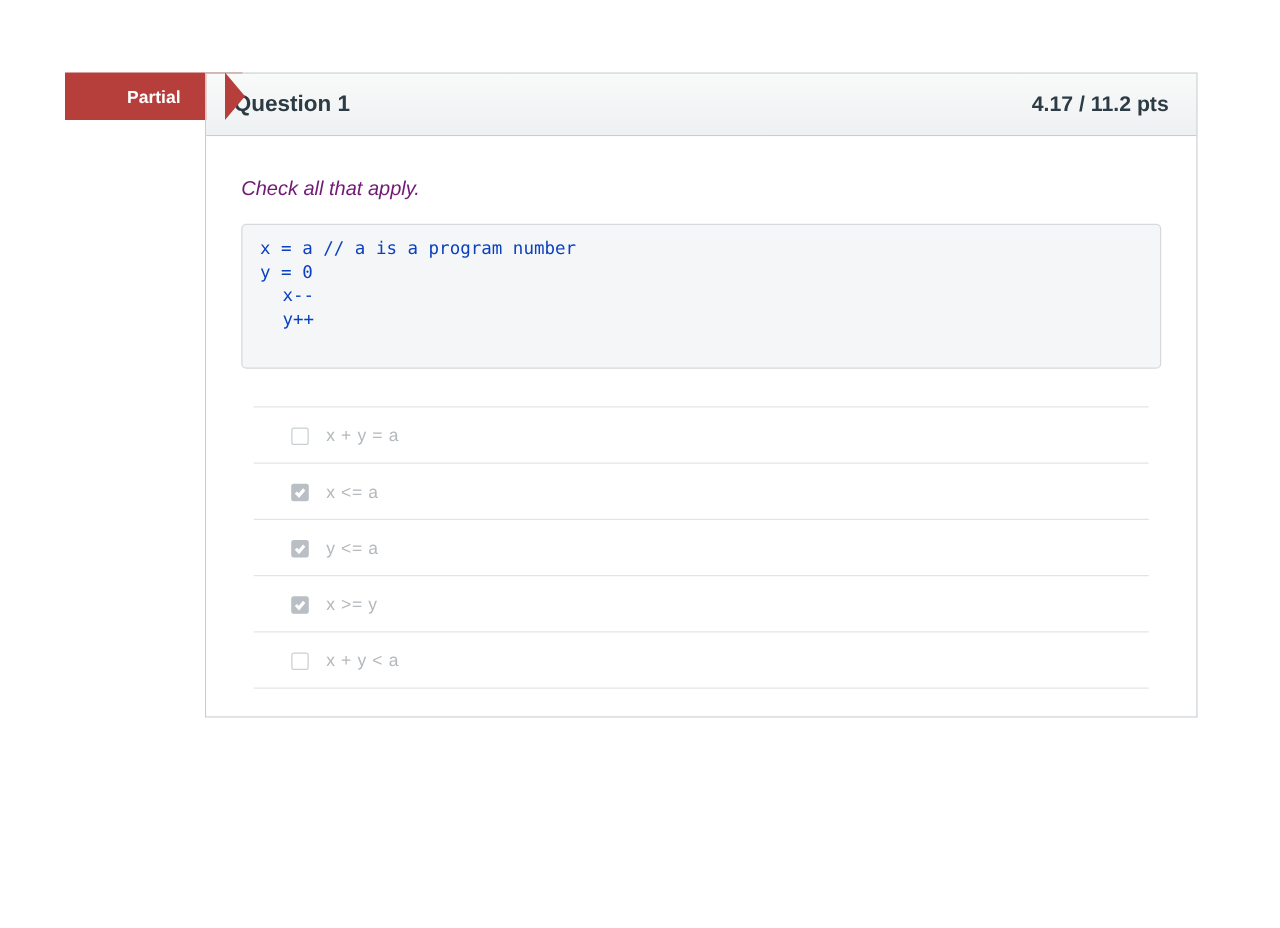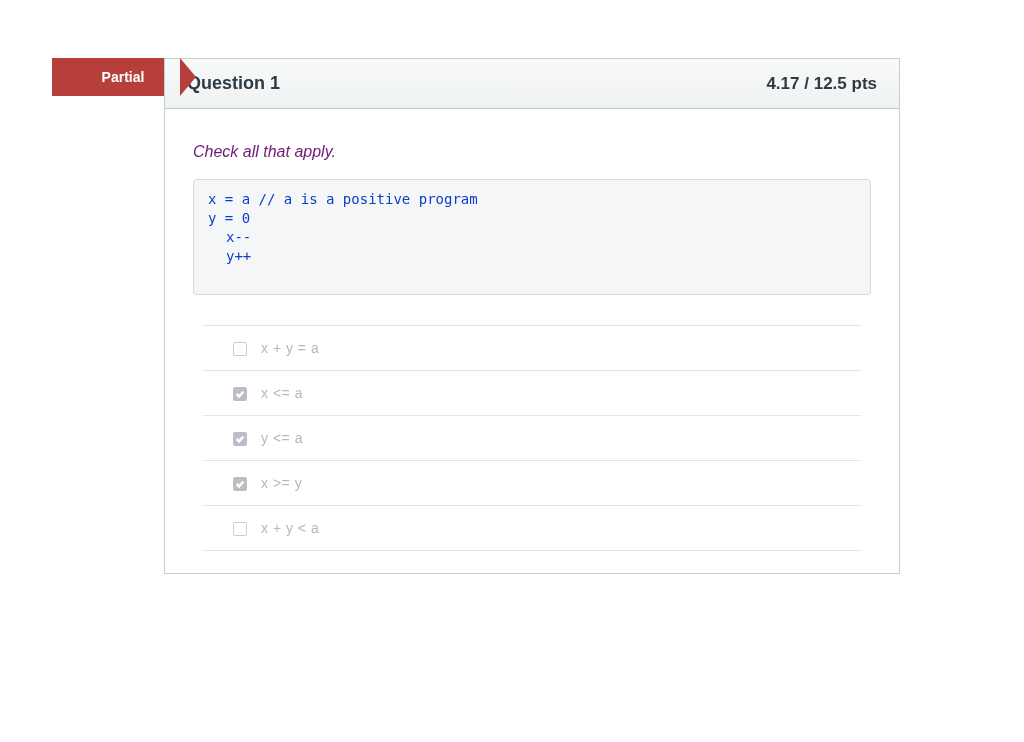--- a/index.html
+++ b/index.html
@@ -11,21 +11,21 @@
       font-family: "Helvetica Neue", Helvetica, Arial, sans-serif;
       background: #ffffff;
       width: 1024px;
       height: 742px;
       position: relative;
     }
     .question-wrapper {
       position: absolute;
       left: 164px;
       top: 58px;
-      width: 736px;
+      width: 794px;
       border: 1px solid #c7cdd1;
     }
     .badge {
       position: absolute;
       left: 52px;
       top: 58px;
       width: 142px;
       height: 38px;
       background: #b73f3b;
       color: #ffffff;
@@ -149,32 +149,32 @@
 </div>
 <div class="badge-arrow"></div>
 
 <div class="question-wrapper">
 
   <div class="question-header">
     <div class="question-title">Question 1</div>
     <div class="question-points">
       <span>4.17</span>
       <span> / </span>
-      <span>12.5</span>
+      <span>11.2</span>
       <span> </span>
       <span>pts</span>
     </div>
   </div>
 
   <div class="question-body">
 
     <p class="instructions">Check all that apply.</p>
 
 
-    <div class="codeblock" id="codeblock"><span class="code-line">x = a // a is a positive program</span><span class="code-line">y = 0</span><span class="code-line code-indent">x--</span><span class="code-line code-indent">y++</span></div>
+    <div class="codeblock" id="codeblock"><span class="code-line">x = a // a is a program number</span><span class="code-line">y = 0</span><span class="code-line code-indent">x--</span><span class="code-line code-indent">y++</span></div>
 
     <div class="answers" id="answers">
         <div class="answer-row">
           <span class="answer-check"></span>
           <span class="answer-label">x + y = a</span>
         </div>
         <div class="answer-row">
           <span class="answer-check checked">
             <svg viewBox="0 0 12 12">
               <polyline points="2,6 5,9 10,3"></polyline>

